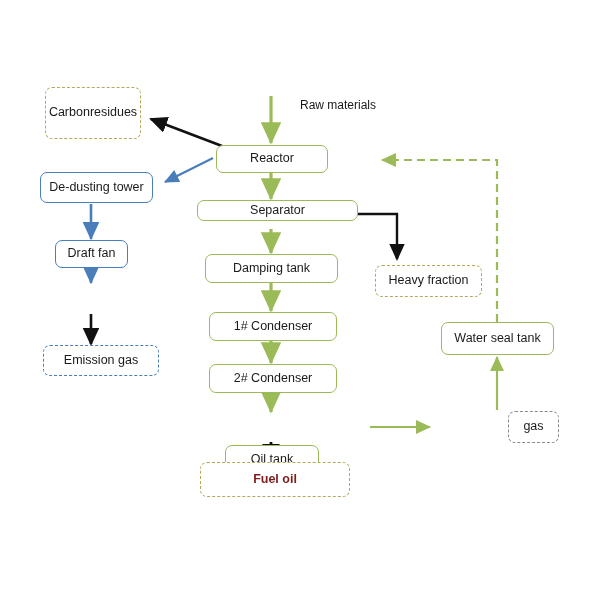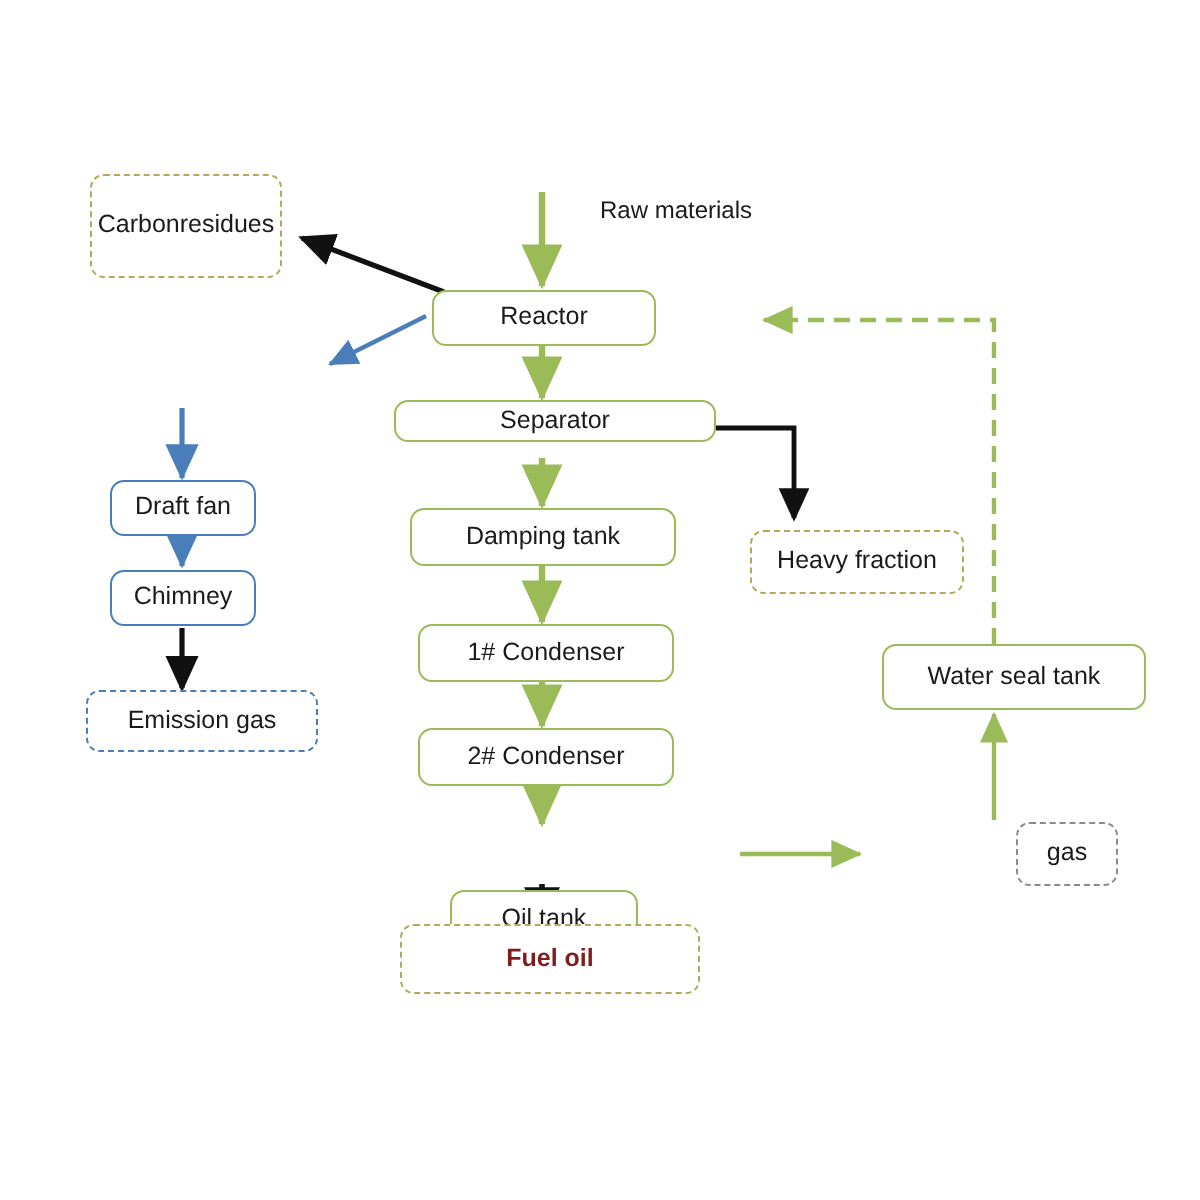--- a/index.html
+++ b/index.html
@@ -108,28 +108,28 @@
     <path d="M497,322 L497,160 L382,160" fill="none" stroke="#9BBB59" stroke-width="2.2" stroke-dasharray="8,5" marker-end="url(#arrow-green-thin)"></path>
   </svg>
 
   <div class="label-plain" style="left:300px; top:98px;">Raw materials</div>
 
   <div class="node dashed-olive" style="left:45px; top:87px; width:96px; height:52px; flex-direction:row;">
     <span>Carbon</span>
     <span>residues</span>
   </div>
 
+  <div class="node solid-blue" style="left:40px; top:172px; width:113px; height:31px;">
+    <span>De-dusting tower</span>
+  </div>
 
   <div class="node solid-blue" style="left:55px; top:240px; width:73px; height:28px;">
     <span>Draft fan</span>
   </div>
 
-  <div class="node solid-blue" style="left:55px; top:285px; width:73px; height:28px;">
-    <span>Chimney</span>
-  </div>
 
   <div class="node dashed-blue" style="left:43px; top:345px; width:116px; height:31px;">
     <span>Emission gas</span>
   </div>
 
   <div class="node solid-green" style="left:216px; top:145px; width:112px; height:28px;">
     <span>Reactor</span>
   </div>
 
   <div class="node solid-green" style="left:197px; top:200px; width:161px; height:21px;">
@@ -153,21 +153,21 @@
   </div>
 
   <div class="node dashed-olive" style="left:200px; top:462px; width:150px; height:35px;">
     <span class="fuel-text">Fuel oil</span>
   </div>
 
   <div class="node dashed-olive" style="left:375px; top:265px; width:107px; height:32px;">
     <span>Heavy fraction</span>
   </div>
 
-  <div class="node solid-green" style="left:441px; top:322px; width:132px; height:33px;">
+  <div class="node solid-green" style="left:441px; top:322px; width:113px; height:33px;">
     <span>Water seal tank</span>
   </div>
 
   <div class="node dashed-gray" style="left:472px; top:411px; width:51px; height:32px;margin-left:36px;">
     <span>gas</span>
   </div>
 
 </div>
 
 </body></html>

